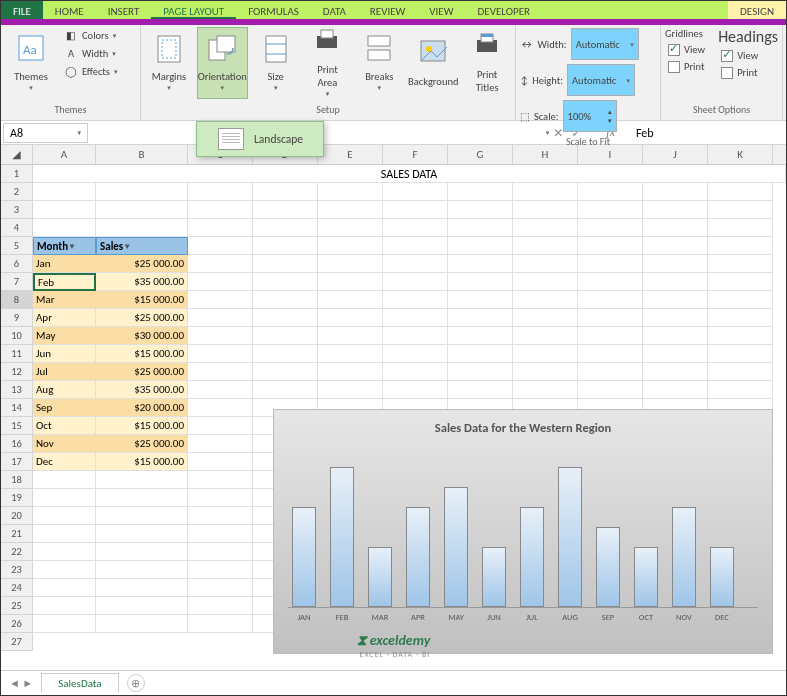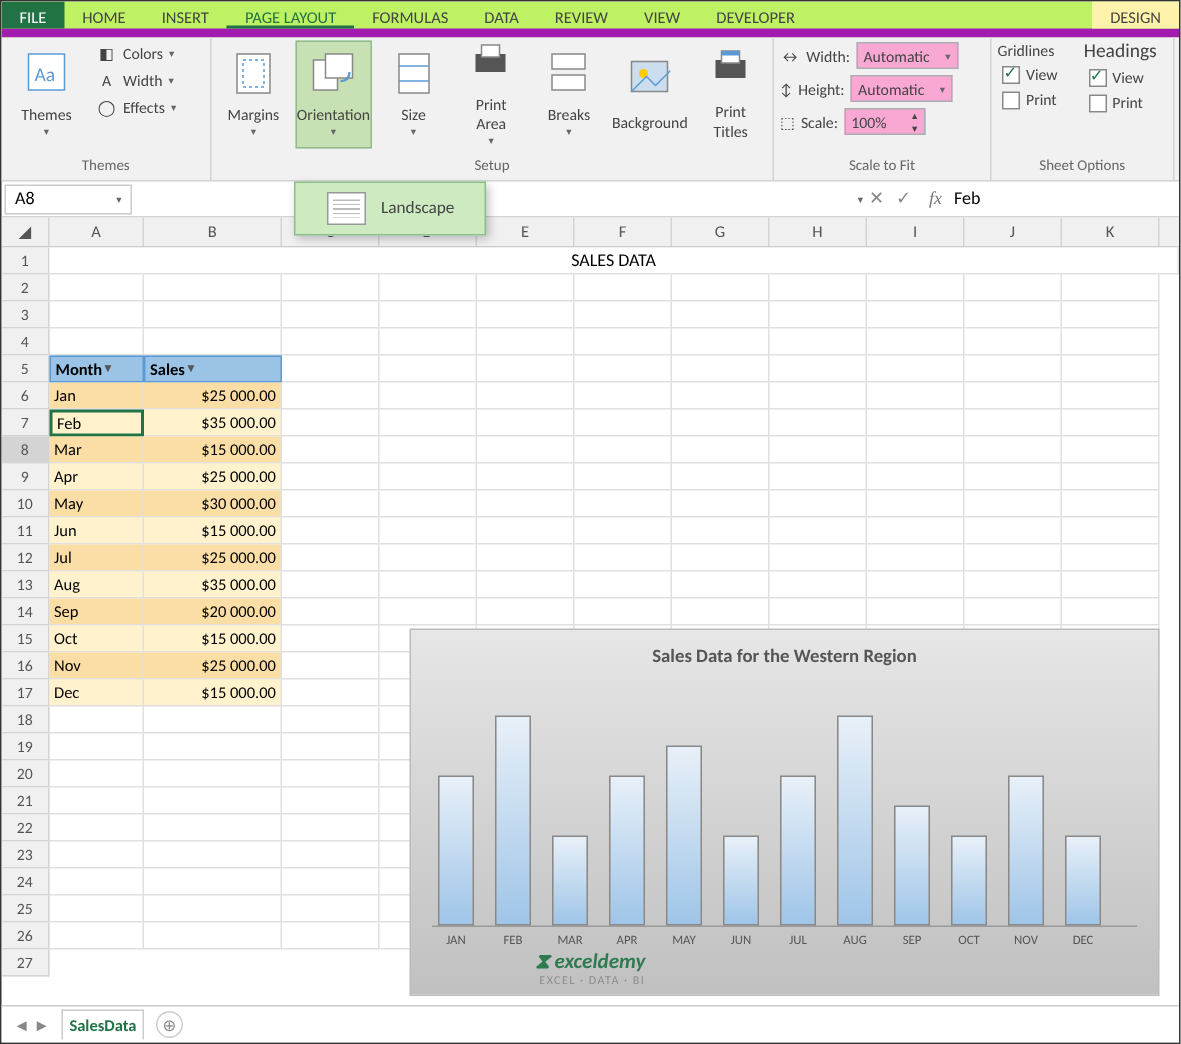--- a/index.html
+++ b/index.html
@@ -21,71 +21,71 @@
 .big-btn { display:flex; flex-direction:column; align-items:center; justify-content:center; width:52px; height:72px; font-size:10.5px; color:#444; cursor:pointer; border:1px solid transparent; }
 .big-btn.highlighted { background:#c7e0b4; border:1px solid #8fbc8f; }
 .big-icon { width:32px; height:32px; margin-bottom:4px; display:flex; align-items:flex-start; justify-content:center; }
 .drop-arrow { font-size:7px; color:#666; }
 
 .small-list { display:flex; flex-direction:column; gap:2px; font-size:10.5px; color:#444; }
 .small-item { display:flex; align-items:center; gap:4px; cursor:pointer; padding:1px 3px; }
 .small-icon { width:14px; height:14px; display:inline-flex; align-items:center; justify-content:center; }
 
 .scale-row { display:flex; align-items:center; gap:4px; font-size:10.5px; color:#444; margin:1px 0; }
-.scale-row input[type=text], .scale-row .selbox { border:1px solid #abadb3; background:#f9a8d4; font-size:10.5px; padding:1px 4px; width:68px; height:18px; }
+.scale-row input[type=text], .scale-row .selbox { border:1px solid #abadb3; background:#7dd3fc; font-size:10.5px; padding:15px 4px; width:68px; height:18px; }
 .selbox { display:inline-flex; align-items:center; justify-content:space-between; }
 
 .chk { width:12px; height:12px; border:1px solid #888; display:inline-block; background:#fff; position:relative; }
 .chk.on::after { content:"✓"; position:absolute; top:-3px; left:0; font-size:11px; color:#217346; }
 
 
 .dropdown { position:absolute; top:120px; left:195px; background:#fff; border:1px solid #c6c6c6; box-shadow:2px 2px 6px rgba(0,0,0,.25); z-index:10; }
 .dropdown-item { display:flex; align-items:center; gap:10px; padding:6px 20px 6px 8px; font-size:11.5px; color:#444; cursor:pointer; }
 .dropdown-item.hover { background:#cdeac0; border:1px solid #8fbc8f; margin:-1px;padding-left:21px; }
 .doc-icon { width:22px; height:26px; border:1px solid #999; background:#fff; position:relative; }
 .doc-lines { position:absolute; top:4px; left:3px; right:3px; bottom:4px; background:repeating-linear-gradient(#bbb,#bbb 1px,transparent 1px,transparent 3px); }
 .doc-icon.landscape { width:26px; height:22px; }
 
 
 .fbar { display:flex; height:24px; border-bottom:1px solid #d4d4d4; align-items:center; font-size:12px; }
 .namebox { width:85px; border:1px solid #ccc; height:20px; margin:2px; padding:2px 6px; display:flex; align-items:center; justify-content:space-between; }
 .fbar-spacer { flex:1; }
 .fbar input { border:none; outline:none; font-size:12px; width:150px; }
-.fx { font-style:italic; font-family:serif; color:#777; margin:0 8px; }
+.fx { font-style:italic; font-family:serif; color:#777; margin:0 21px; }
 .fbtn { width:18px; text-align:center; color:#888; cursor:pointer; }
 
 
 .grid-wrap { position:relative; overflow:hidden; height:520px; }
 .colhead { display:flex; background:#f0f0f0; border-bottom:1px solid #ccc; height:20px; }
 .ch { border-right:1px solid #d4d4d4; font-size:11px; color:#555; display:flex; align-items:center; justify-content:center; }
 .rowhead { position:absolute; left:0; top:20px; width:32px; }
 .rh { height:18px; border-right:1px solid #d4d4d4; border-bottom:1px solid #d4d4d4; background:#f0f0f0; font-size:10.5px; color:#555; display:flex; align-items:center; justify-content:center; }
 .rh.sel { background:#d4d4d4; }
 .cells { position:absolute; left:32px; top:20px; right:0; }
 .row { display:flex; height:18px; }
 .cell { border-right:1px solid #e0e0e0; border-bottom:1px solid #e0e0e0; font-size:11px; padding:1px 3px; display:flex; align-items:center; overflow:hidden; white-space:nowrap; }
 .cell.header-merge { font-size:12px; justify-content:center; background:#fff; }
 .cell.th { background:#9ac3e6; font-weight:bold; border:1px solid #5b9bd5; justify-content:flex-start; }
 .cell.td-odd { background:#fadea6; }
 .cell.td-even { background:#fff2cc; }
 .cell.sel { border:2px solid #217346; }
 .filt { font-size:8px; color:#555; }
 
 
-.chart { position:absolute; left:272px; top:274px; width:500px; height:245px; background:linear-gradient(#e6e6e6,#c0c0c0); border:1px solid #bbb; padding:10px 14px 6px; }
+.chart { position:absolute; left:272px; top:264px; width:500px; height:245px; background:linear-gradient(#e6e6e6,#c0c0c0); border:1px solid #bbb; padding:10px 14px 6px; }
 .chart-title { text-align:center; font-size:12.5px; font-weight:bold; color:#555; margin-bottom:8px; }
 .chart-bars { display:flex; align-items:flex-end; height:165px; gap:14px; padding:0 4px; border-bottom:1px solid #999; }
 .bar { width:24px; background:linear-gradient(#e8f0f8,#9fc5e8); border:1px solid #888; }
 .chart-labels { display:flex; gap:14px; padding:4px 4px 0; }
 .clbl { width:24px; font-size:8.5px; color:#555; text-align:center; }
 
 
 .sheettabs { position:absolute; bottom:0; left:0; right:0; height:25px; border-top:1px solid #ccc; display:flex; align-items:center; background:#fff; font-size:11px; }
 .navbtns { display:flex; gap:2px; padding:0 8px; color:#888; }
-.sheet-tab { background:#fff; border:1px solid #ccc; border-bottom:none; padding:3px 4px; font-weight:bold; color:#217346; }
+.sheet-tab { background:#fff; border:1px solid #ccc; border-bottom:none; padding:3px 16px; font-weight:normal; color:#217346; }
 .addsheet { width:18px; height:18px; border:1px solid #ccc; border-radius:9px; display:flex; align-items:center; justify-content:center; margin-left:8px; color:#888; }
 
 .watermark { position:absolute; bottom:36px; left:50%; transform:translateX(-50%); color:#217346; font-size:14px; font-weight:bold; font-style:italic; z-index:2; opacity:0.9; }
 .watermark-sub { font-size:8px; color:#888; display:block; font-style:normal; font-weight:normal; text-align:right; letter-spacing:1px; }
 
 
 .cw-row { width:32px; }
 .cw-A { width:63px; } .cw-B { width:92px; } .cw-C { width:65px; } .cw-D { width:65px; }
 .cw-E { width:65px; } .cw-F { width:65px; } .cw-G { width:65px; } .cw-H { width:65px; }
 .cw-I { width:65px; } .cw-J { width:65px; } .cw-K { width:65px; }
@@ -262,21 +262,21 @@
         <div class="small-item">
               <span class="chk on"></span>
               <span>View</span>
             </div>
         <div class="small-item">
               <span class="chk"></span>
               <span>Print</span>
             </div>
       </div>
       <div class="small-list" style="flex:1">
-        <div style="font-size:13px">Headings</div>
+        <div style="font-size:16px">Headings</div>
         <div class="small-item">
               <span class="chk on"></span>
               <span>View</span>
             </div>
         <div class="small-item">
               <span class="chk"></span>
               <span>Print</span>
             </div>
       </div>
     </div>

